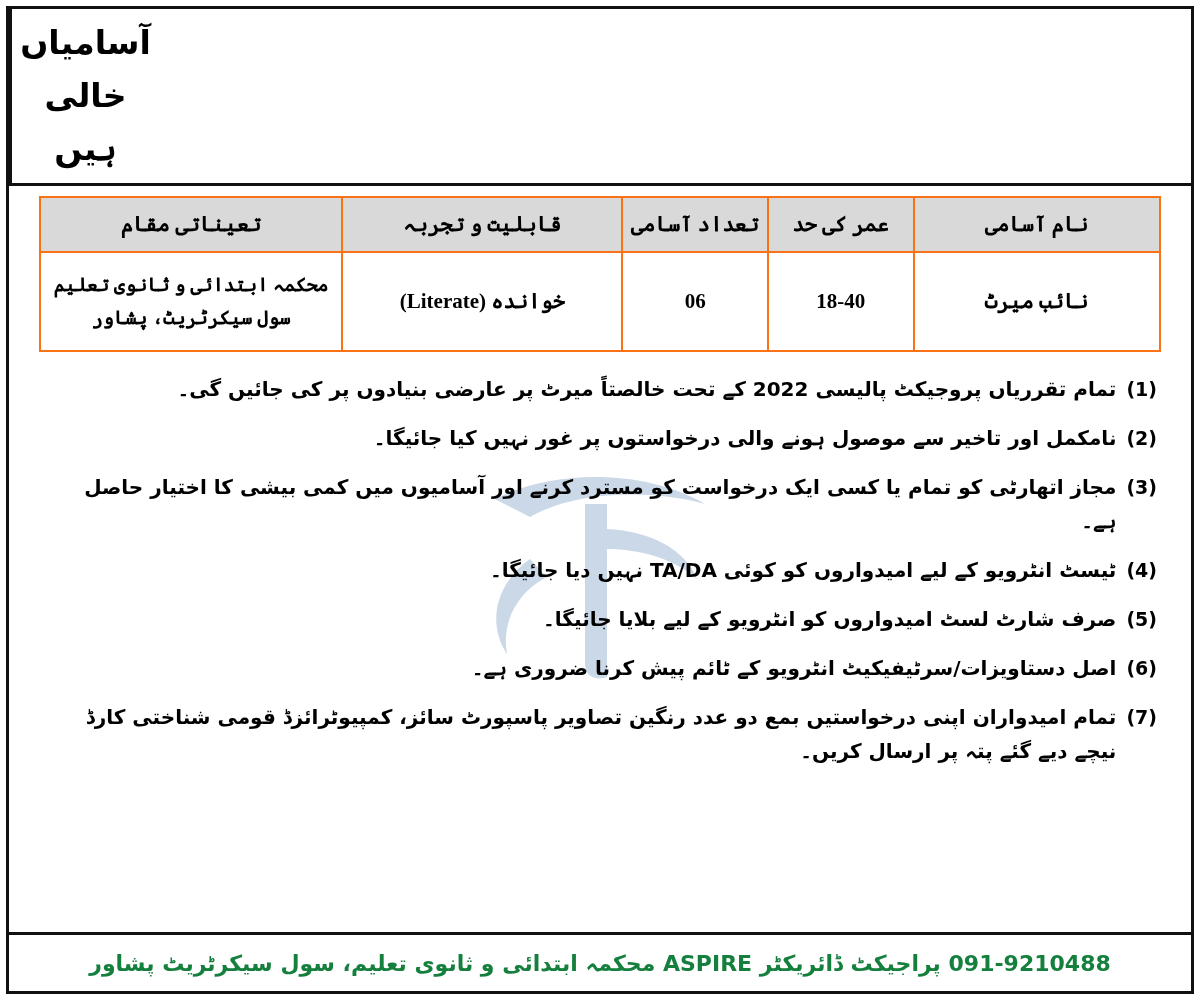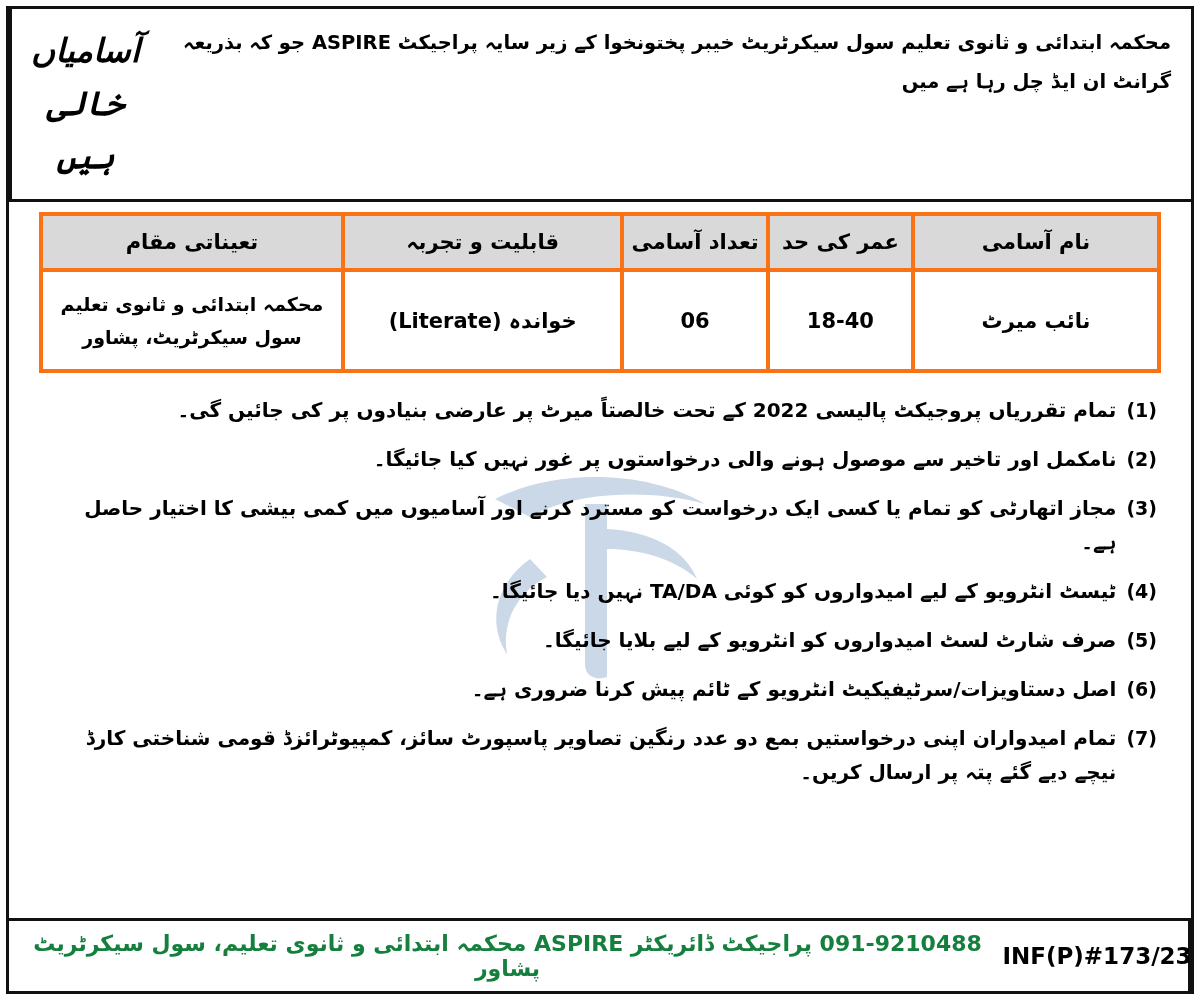--- a/index.html
+++ b/index.html
@@ -51,23 +51,22 @@
     position: relative;
     z-index: 2;
     background: transparent;
   }
   .header-title {
     width: 150px;
     border-left: 3px solid #111;
     display: flex;
     align-items: center;
     justify-content: center;
-    padding: 16px 4px;
-    box-sizing: border-box;
-    font-style: italic;
+    padding: 8px 4px;
+    box-sizing: border-box;
   }
   .header-title .vtext {
     font-family: "DejaVu Sans", sans-serif;
     font-size: 33px;
     font-weight: bold;
     line-height: 1.6;
     text-align: center;
     color: #000;
     white-space: pre-line;
     direction: rtl;
@@ -96,24 +95,25 @@
     padding: 10px 30px 6px 30px;
     position: relative;
     z-index: 2;
   }
   table.jobs {
     width: 100%;
     border-collapse: collapse;
     direction: rtl;
   }
   table.jobs th, table.jobs td {
-    border: 4px solid #f97316;
+    border: 2px solid #f97316;
     text-align: center;
     vertical-align: middle;
     color: #000;
+    font-family: Liberation Serif, serif;
   }
   table.jobs th {
     background: #d9d9d9;
     font-size: 21px;
     font-weight: bold;
     padding: 14px 6px;
   }
   table.jobs td {
     font-size: 21px;
     font-weight: bold;
@@ -214,21 +214,20 @@
 
     <svg class="watermark" viewBox="0 0 330 330" aria-hidden="true">
       <path d="M60 90 C120 60, 210 60, 270 95 C215 80, 140 82, 95 108 Z" fill="#9fb9d4"></path>
       <path d="M150 95 L150 255 C150 268, 162 272, 172 268 L172 95 Z" fill="#9fb9d4"></path>
       <path d="M172 120 C215 122, 250 140, 262 170 C240 150, 205 140, 172 140 Z" fill="#9fb9d4"></path>
       <path d="M95 150 C60 175, 52 215, 72 245 C66 212, 84 182, 112 168 Z" fill="#9fb9d4"></path>
     </svg>
 
     <div class="header">
       <div class="header-body">
-        <p>محکمہ ابتدائی و ثانوی تعلیم سول سیکرٹریٹ خیبر پختونخوا کے زیر سایہ پراجیکٹ ASPIRE جو کہ بذریعہ گرانٹ ان ایڈ چل رہا ہے میں</p>
       </div>
       <div class="header-title">
         <div class="vtext">آسامیاں
 خالی ہیں</div>
       </div>
     </div>
 
     <div class="table-wrap">
       <table class="jobs">
         <thead>
@@ -279,21 +278,20 @@
           <span class="ctext">اصل دستاویزات/سرٹیفیکیٹ انٹرویو کے ٹائم پیش کرنا ضروری ہے۔</span>
         </li>
         <li>
           <span class="num">(7)</span>
           <span class="ctext">تمام امیدواران اپنی درخواستیں بمع دو عدد رنگین تصاویر پاسپورٹ سائز، کمپیوٹرائزڈ قومی شناختی کارڈ نیچے دیے گئے پتہ پر ارسال کریں۔</span>
         </li>
       </ul>
     </div>
 
     <div class="footer">
-      <div class="footer-inf">INF(P)#173/23</div>
       <div class="footer-main">
         <span class="phone">091-9210488</span>
         <span>پراجیکٹ ڈائریکٹر ASPIRE محکمہ ابتدائی و ثانوی تعلیم، سول سیکرٹریٹ پشاور</span>
       </div>
     </div>
 
   </div>
 </div>
 
 </body></html>

